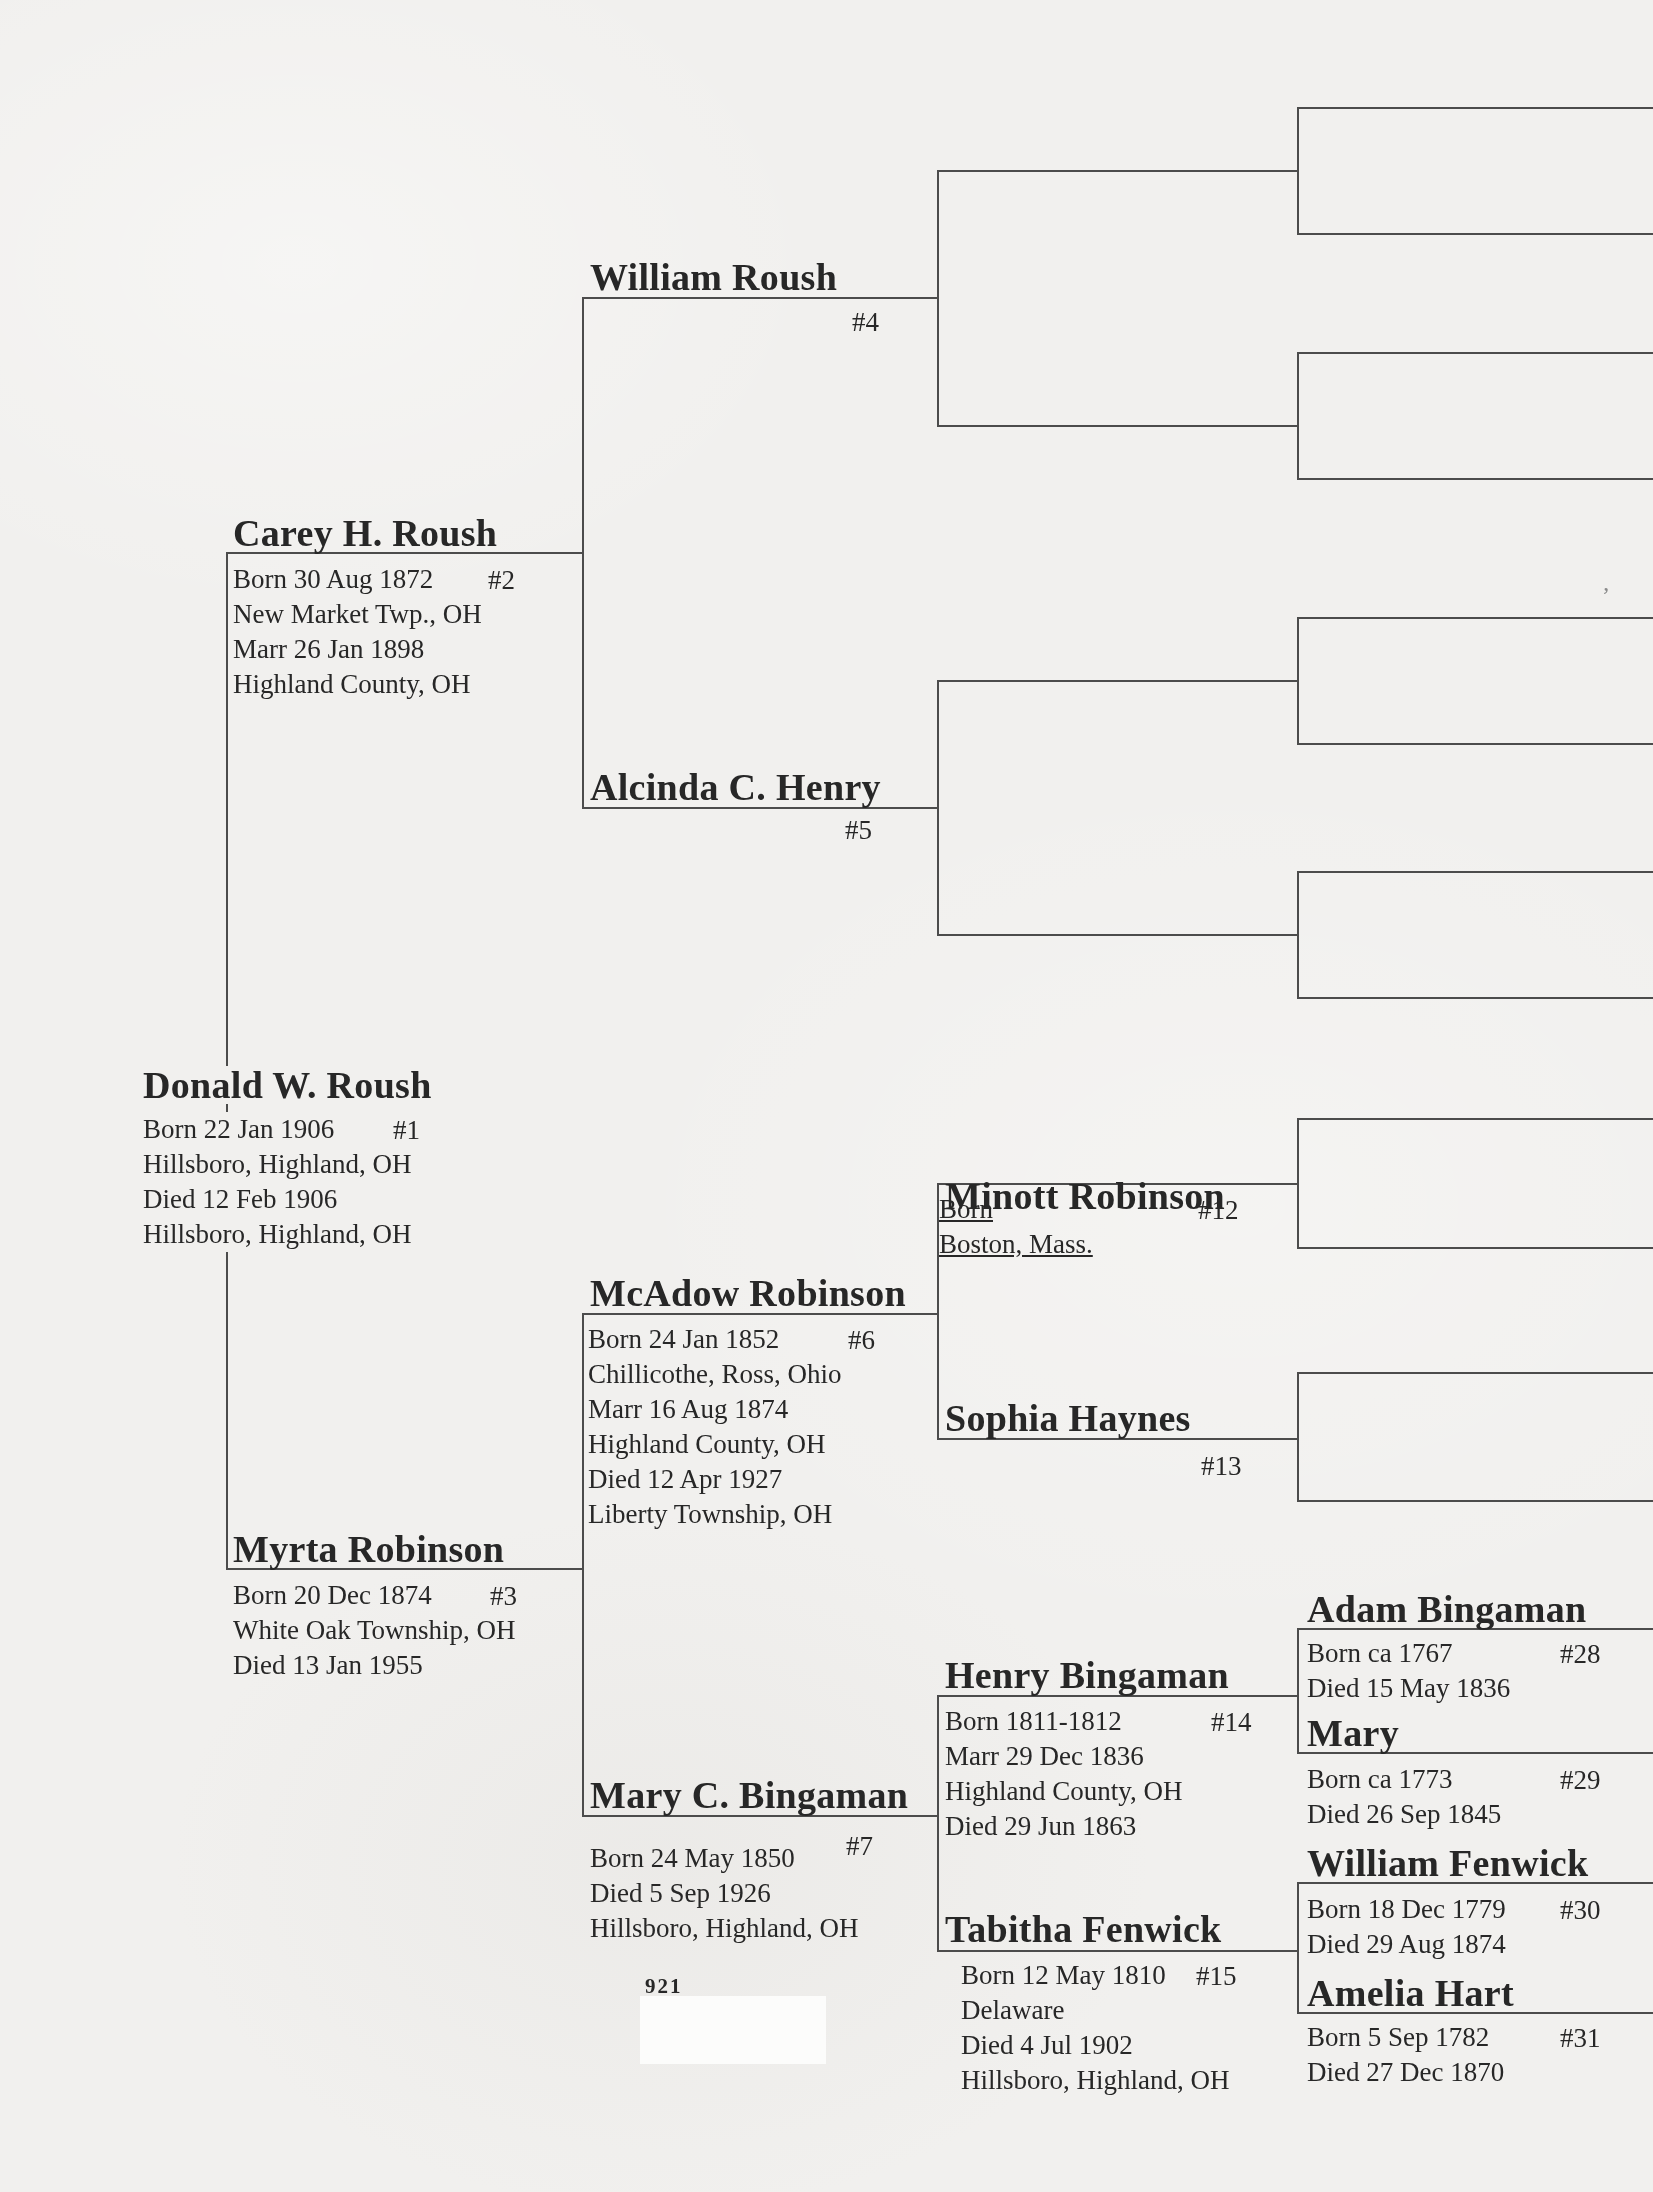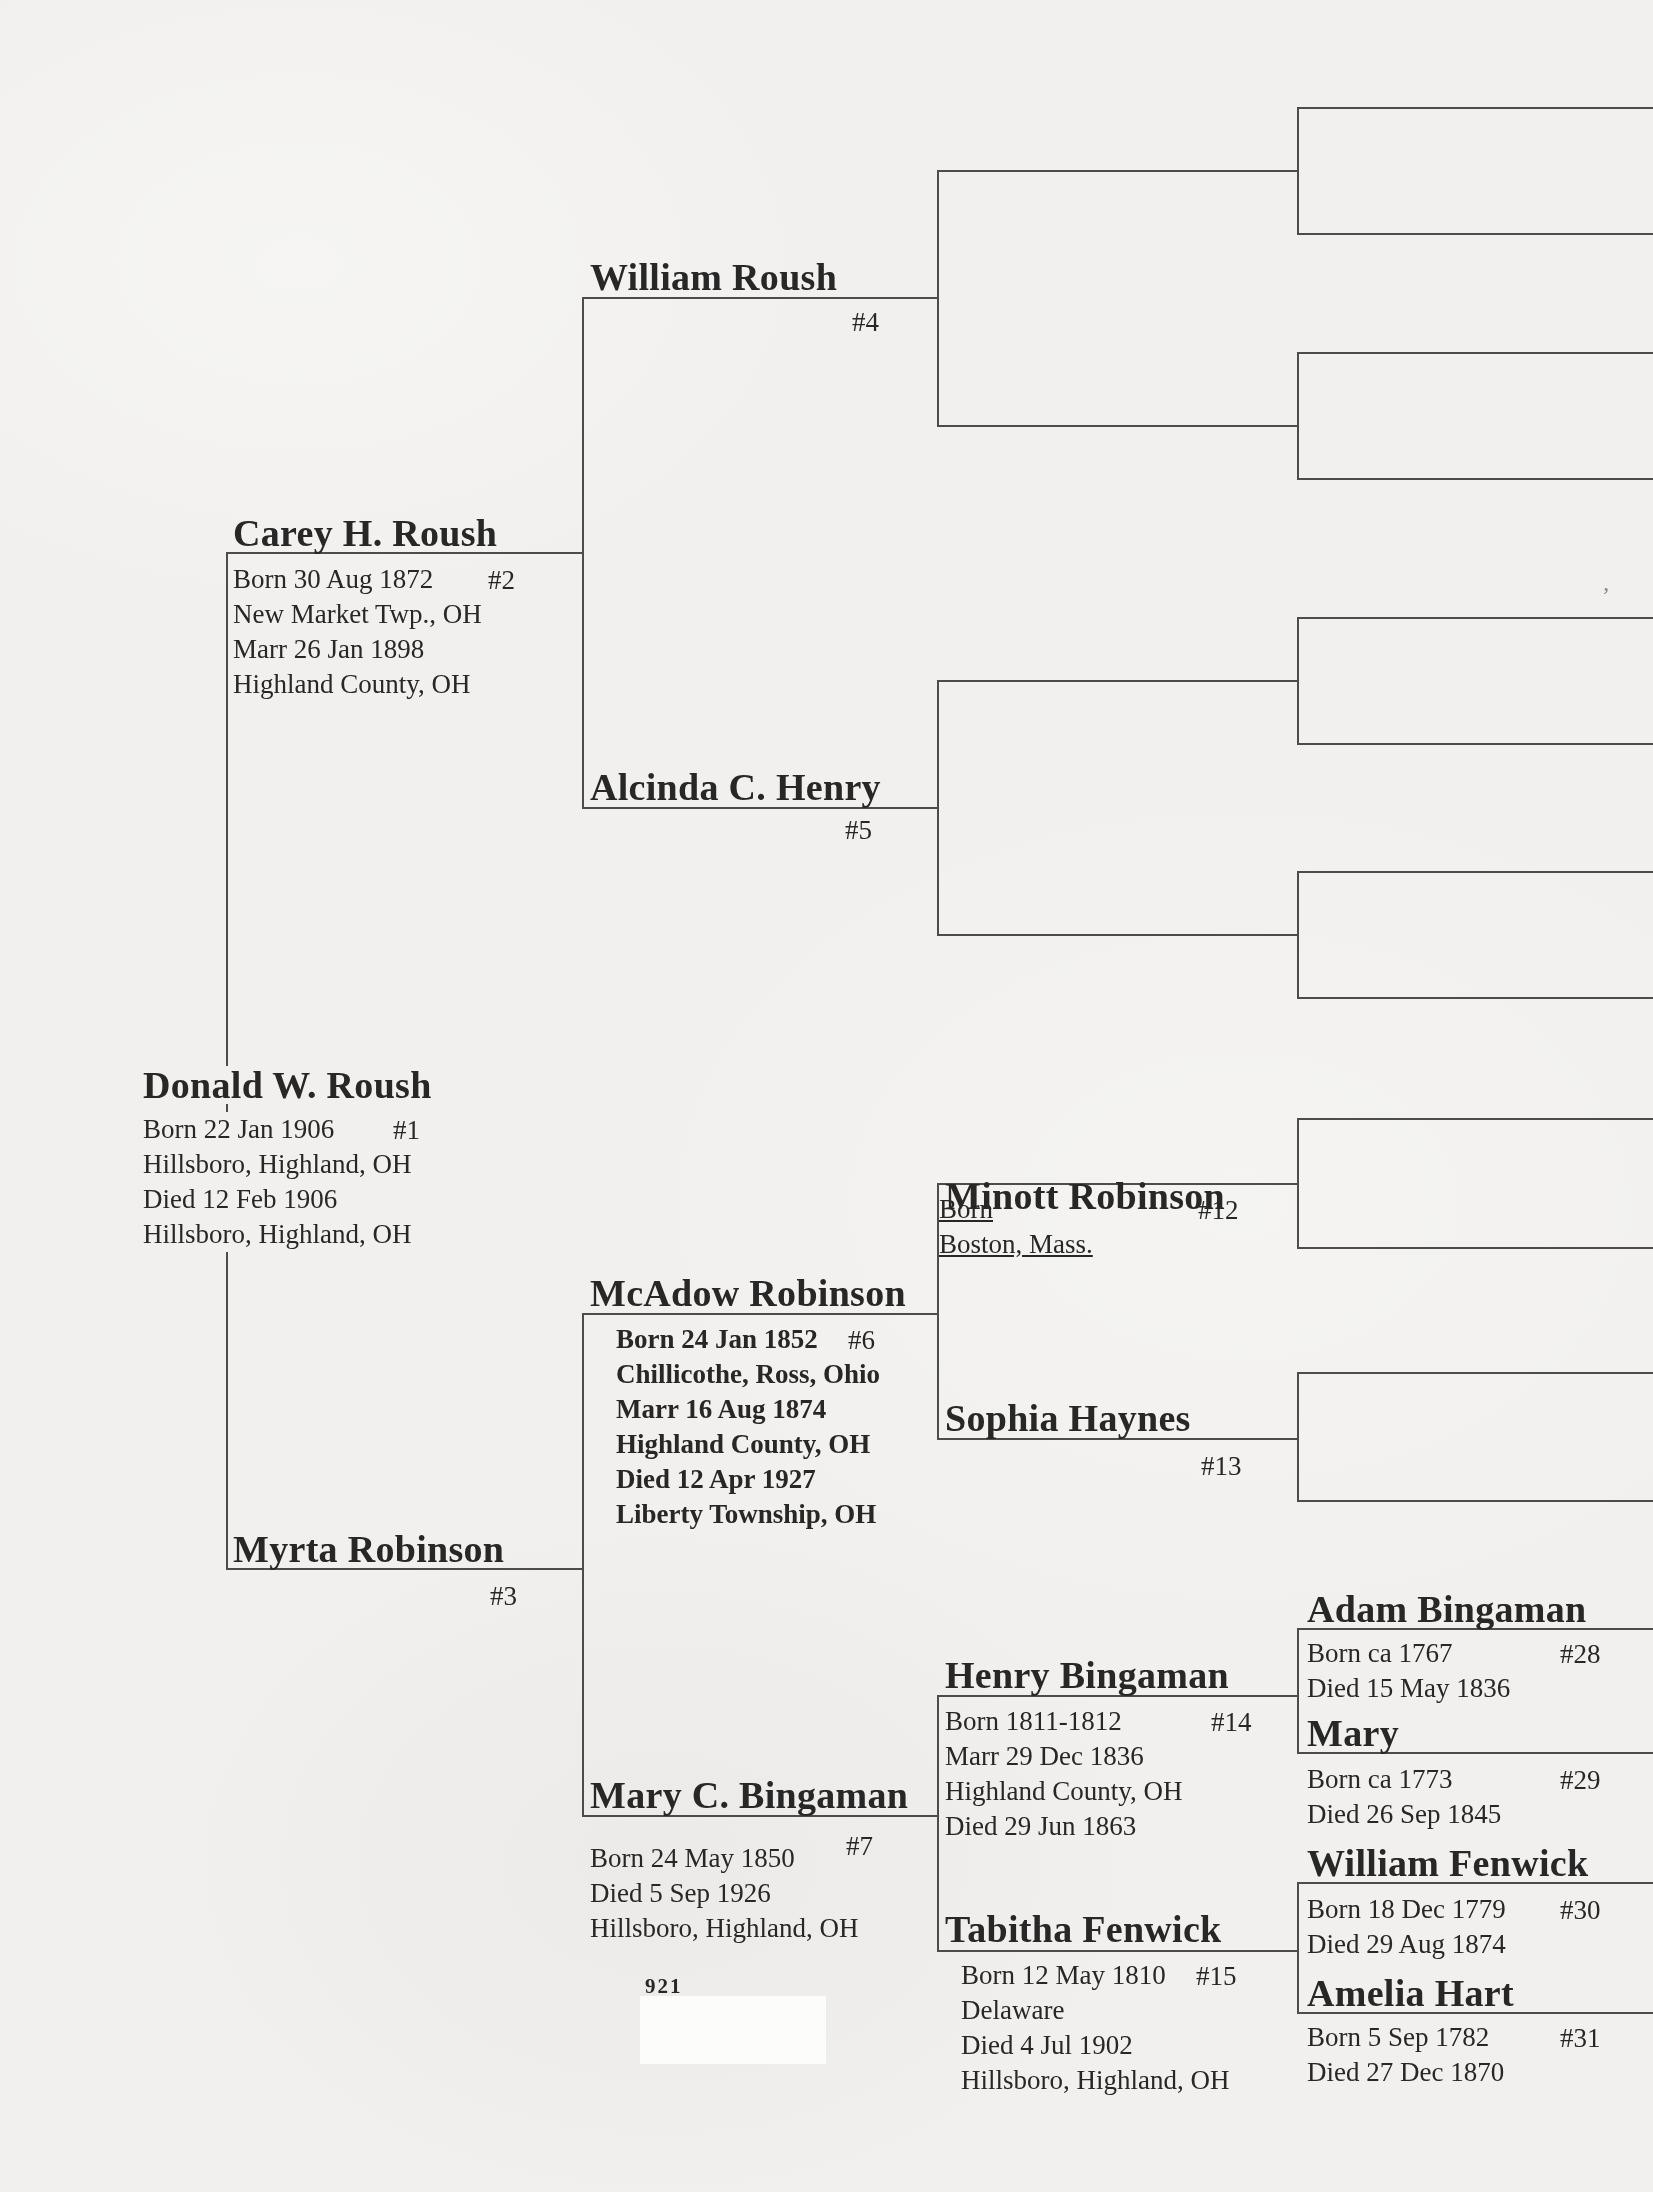--- a/index.html
+++ b/index.html
@@ -108,30 +108,35 @@
   <div class="name" style="left:233px;top:514px;">Carey H. Roush</div>
   <div class="info" style="left:233px;top:562px;">
     <div>Born 30 Aug 1872</div>
     <div>New Market Twp., OH</div>
     <div>Marr 26 Jan 1898</div>
     <div>Highland County, OH</div>
   </div>
   <div class="num" style="left:488px;top:564px;">#2</div>
 
   <div class="name" style="left:233px;top:1530px;">Myrta Robinson</div>
+  <div class="info" style="left:233px;top:1578px;">
+    <div>Born 20 Dec 1874</div>
+    <div>White Oak Township, OH</div>
+    <div>Died 13 Jan 1955</div>
+  </div>
   <div class="num" style="left:490px;top:1580px;">#3</div>
 
   <div class="name" style="left:590px;top:258px;">William Roush</div>
   <div class="num" style="left:852px;top:306px;">#4</div>
 
   <div class="name" style="left:590px;top:768px;">Alcinda C. Henry</div>
   <div class="num" style="left:845px;top:814px;">#5</div>
 
   <div class="name" style="left:590px;top:1274px;">McAdow Robinson</div>
-  <div class="info" style="left:616px;top:1322px;font-weight:bold;">
+  <div class="info" style="left:588px;top:1322px;">
     <div>Born 24 Jan 1852</div>
     <div>Chillicothe, Ross, Ohio</div>
     <div>Marr 16 Aug 1874</div>
     <div>Highland County, OH</div>
     <div>Died 12 Apr 1927</div>
     <div>Liberty Township, OH</div>
   </div>
   <div class="num" style="left:848px;top:1324px;">#6</div>
 
   <div class="name" style="left:590px;top:1776px;">Mary C. Bingaman</div>

